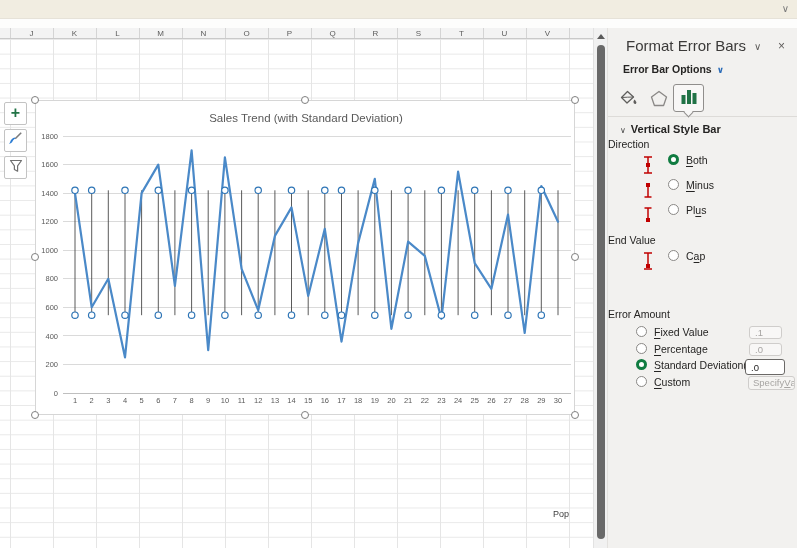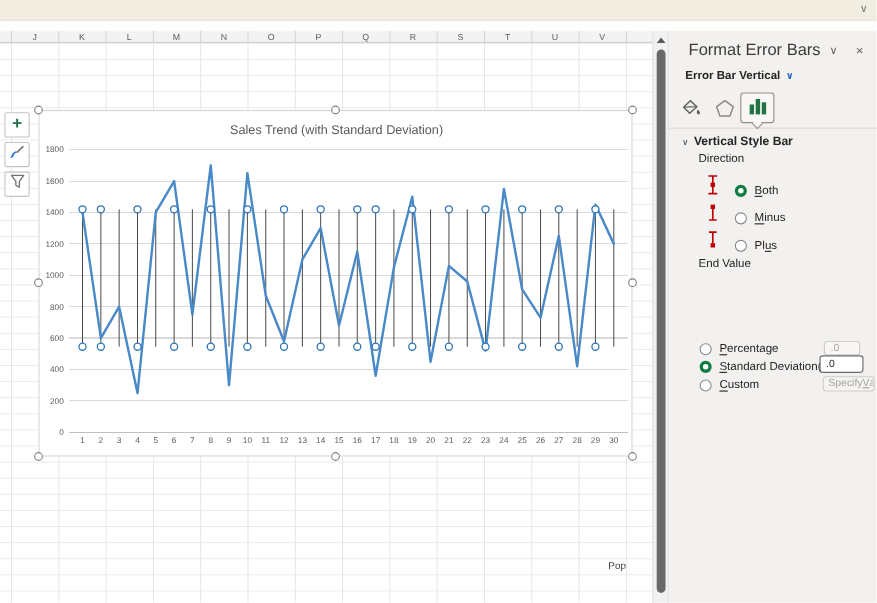--- a/index.html
+++ b/index.html
@@ -54,23 +54,23 @@
   #tab-fill { left:9px; } #tab-effects { left:39px; }
   #tab-series { left:65px; top:56px; width:31px; height:28px; background:#f8f7f6; border:1px solid #908e8c; border-radius:3px; }
   #tab-notch { position:absolute; left:77px; top:81px; width:7px; height:7px; background:#f8f7f6;
     border-right:1px solid #908e8c; border-bottom:1px solid #908e8c; transform:rotate(45deg); z-index:2; }
   #pane-divider { position:absolute; left:0; top:88px; width:190px; height:1px; background:#dddbd8; }
   #section-head { position:absolute; left:12px; top:95px; font-weight:bold; font-size:11px; }
   #section-head .chev { font-size:8px; color:#444; margin-right:5px; font-weight:normal; }
 
   .grp { position:absolute; left:0; width:190px; }
   .grp-direction { top:108px; } .grp-end { top:204px; } .grp-amount { top:278px; }
-  .grp-label { margin-left:27px; height:16px; line-height:16px; margin-bottom:2px; }
+  .grp-label { height:16px; line-height:16px; margin-bottom:2px; }
   .grp-amount .grp-label { margin-bottom:4px; }
-  .opt-row { position:relative; display:flex; align-items:flex-end; }
+  .opt-row { position:relative; display:flex; align-items:flex-start; }
   .grp-direction .opt-row { height:25px; padding-left:33px; }
   .grp-end .opt-row { height:26px; padding-left:33px; }
   .grp-amount .opt-row { height:16.5px; padding-left:28px; }
   .eicon { width:14px; display:flex; justify-content:center; }
   .radio { width:11px; height:11px; border-radius:50%; background:#fff; border:1px solid #8a8886; margin-left:13px; flex:none; }
   .grp-amount .radio { margin-left:0; }
   .radio.sel { border:3.2px solid #107c41; }
   .opt-label { margin-left:7px; white-space:nowrap; }
   .opt-label u { text-underline-offset:1.5px; }
   .ctl { position:absolute; font-size:9.5px; display:flex; align-items:center; }
@@ -247,21 +247,21 @@
   <div id="vscroll">
     <div id="vscroll-up"></div>
     <div id="vscroll-thumb"></div>
   </div>
 
   <div id="panel">
     <div id="panel-title">Format Error Bars</div>
     <div id="panel-chevron">∨</div>
     <div id="panel-close">×</div>
 
-    <div id="options-label"><span>Error Bar Vertical</span><span id="options-chevron">∨</span></div>
+    <div id="options-label"><span>Error Bar Options</span><span id="options-chevron">∨</span></div>
 
     <div class="tab-icon" id="tab-fill">
       <span>
         <svg width="22" height="20" viewBox="0 0 22 20">
             <path d="M9.5 2.5 L15.5 8 L9 14 L3.5 8.5 Z" fill="none" stroke="#5f5e5c" stroke-width="1.3" stroke-linejoin="round"></path>
             <path d="M3.5 8.5 L9.5 8.2 L15.5 8" fill="none" stroke="#5f5e5c" stroke-width="1"></path>
             <path d="M16.5 10.5 c1.6 1.8 2.6 3.2 1.4 4.2 c-1 .8 -2.2 0 -2.4 -1.4 c-.1 -1 .4 -1.9 1 -2.8 Z" fill="#5f5e5c"></path>
           </svg>
       </span>
     </div>
@@ -325,22 +325,42 @@
                   <rect x="4" y="14" width="4" height="4" fill="#c00000" stroke="none"></rect>
                 </g>
               </svg>
             </div>
             <div class="radio"></div>
             <div class="opt-label">Pl<u>u</u>s</div>
           </div>
         </div>
         <div class="grp grp-end">
           <div class="grp-label">End Value</div>
+          <div class="opt-row">
+            <div class="eicon">
+              <svg width="12" height="22" viewBox="0 0 12 22">
+                <g stroke="#c00000" stroke-width="1.5" fill="none">
+                  <line x1="2" y1="3" x2="10" y2="3"></line>
+                  <line x1="6" y1="3" x2="6" y2="14"></line>
+                  <line x1="2" y1="19" x2="10" y2="19"></line>
+                  <rect x="4" y="14" width="4" height="4" fill="#c00000" stroke="none"></rect>
+                </g>
+              </svg>
+            </div>
+            <div class="radio"></div>
+            <div class="opt-label">C<u>a</u>p</div>
+          </div>
         </div>
         <div class="grp grp-amount">
+          <div class="grp-label">Error Amount</div>
+          <div class="opt-row">
+            <div class="radio"></div>
+            <div class="opt-label"><u>F</u>ixed Value</div>
+            <div class="ctl ctl-input"><u></u>.1</div>
+          </div>
           <div class="opt-row">
             <div class="radio"></div>
             <div class="opt-label"><u>P</u>ercentage</div>
             <div class="ctl ctl-input"><u></u>.0</div>
           </div>
           <div class="opt-row">
             <div class="radio sel"></div>
             <div class="opt-label"><u>S</u>tandard Deviation(s)</div>
             <div class="ctl ctl-input enabled"><u></u>.0</div>
           </div>

